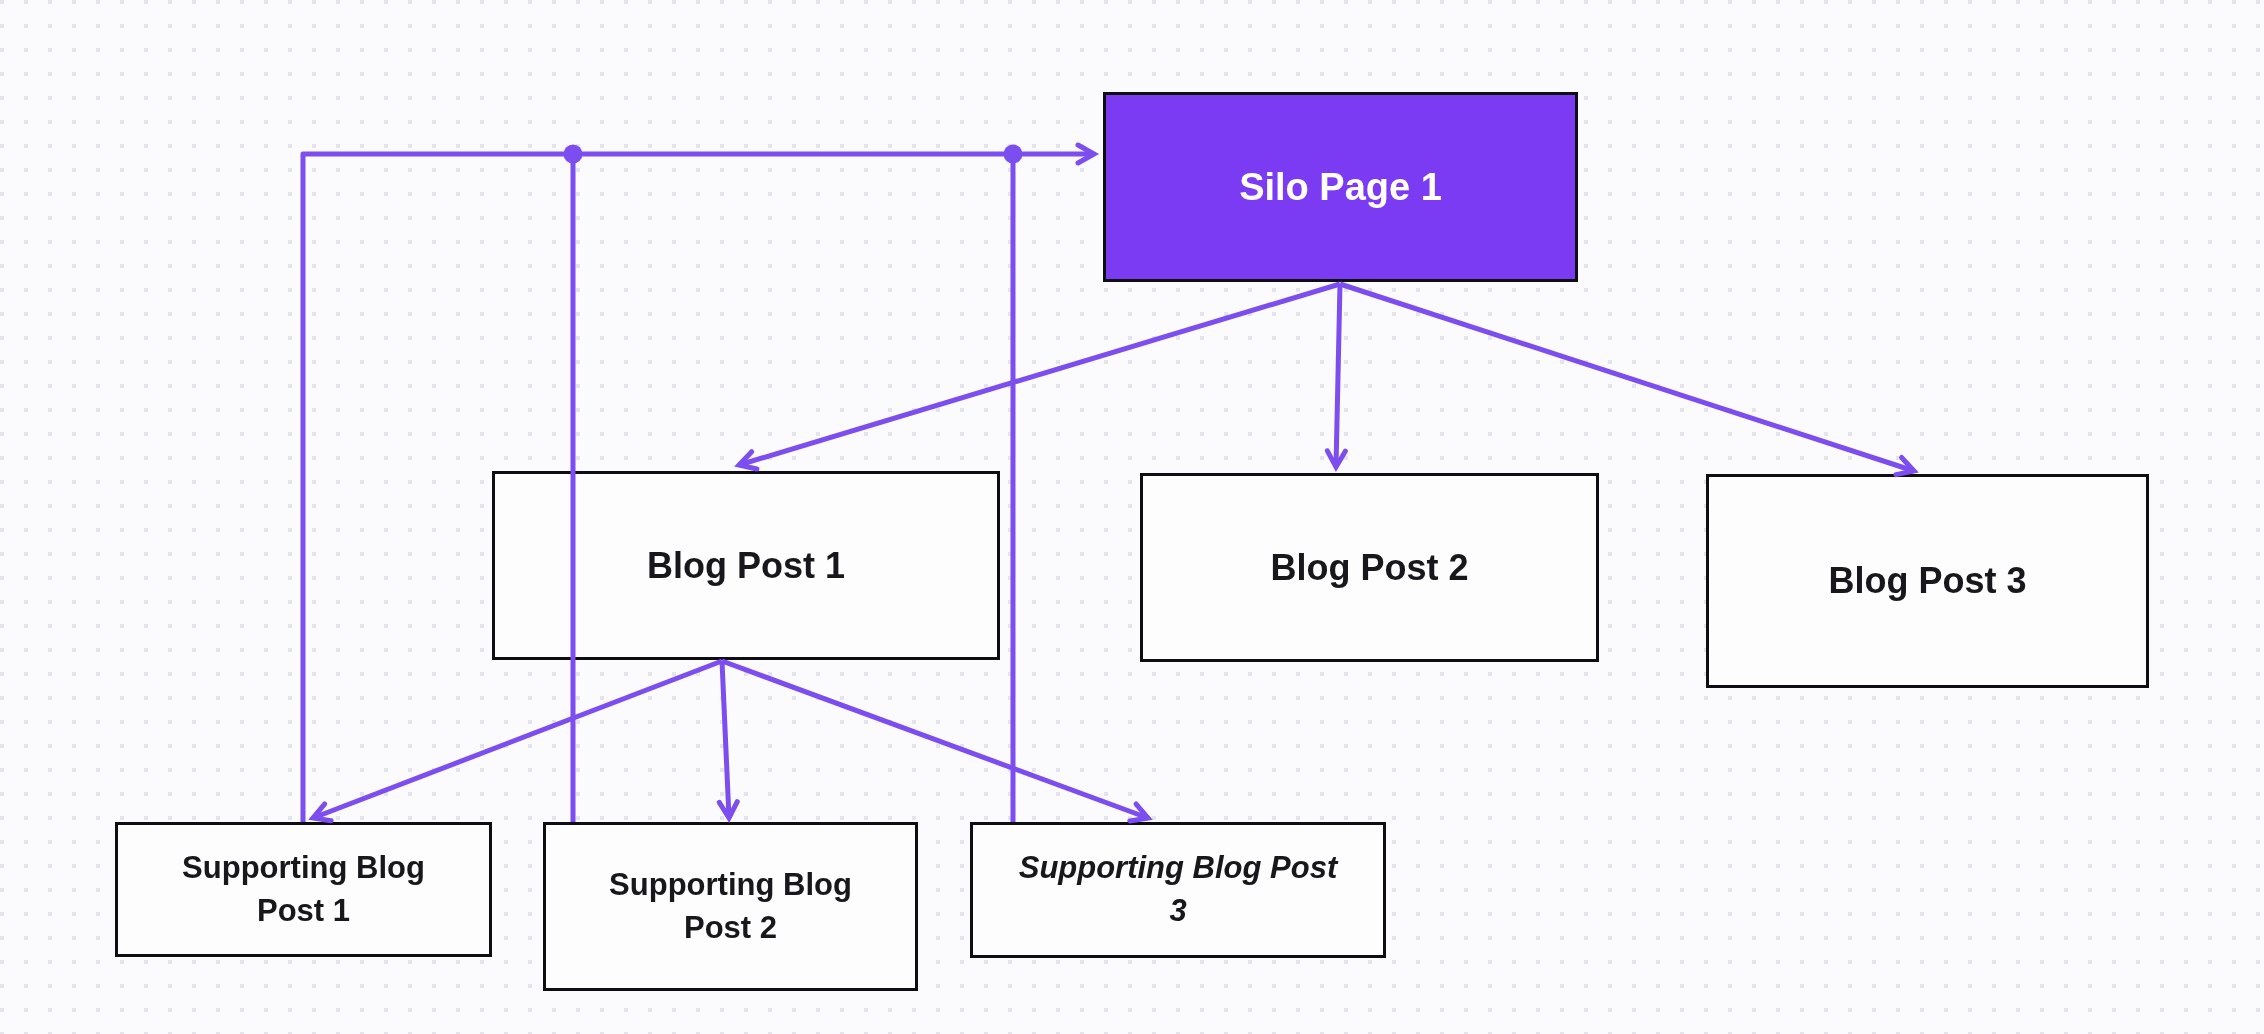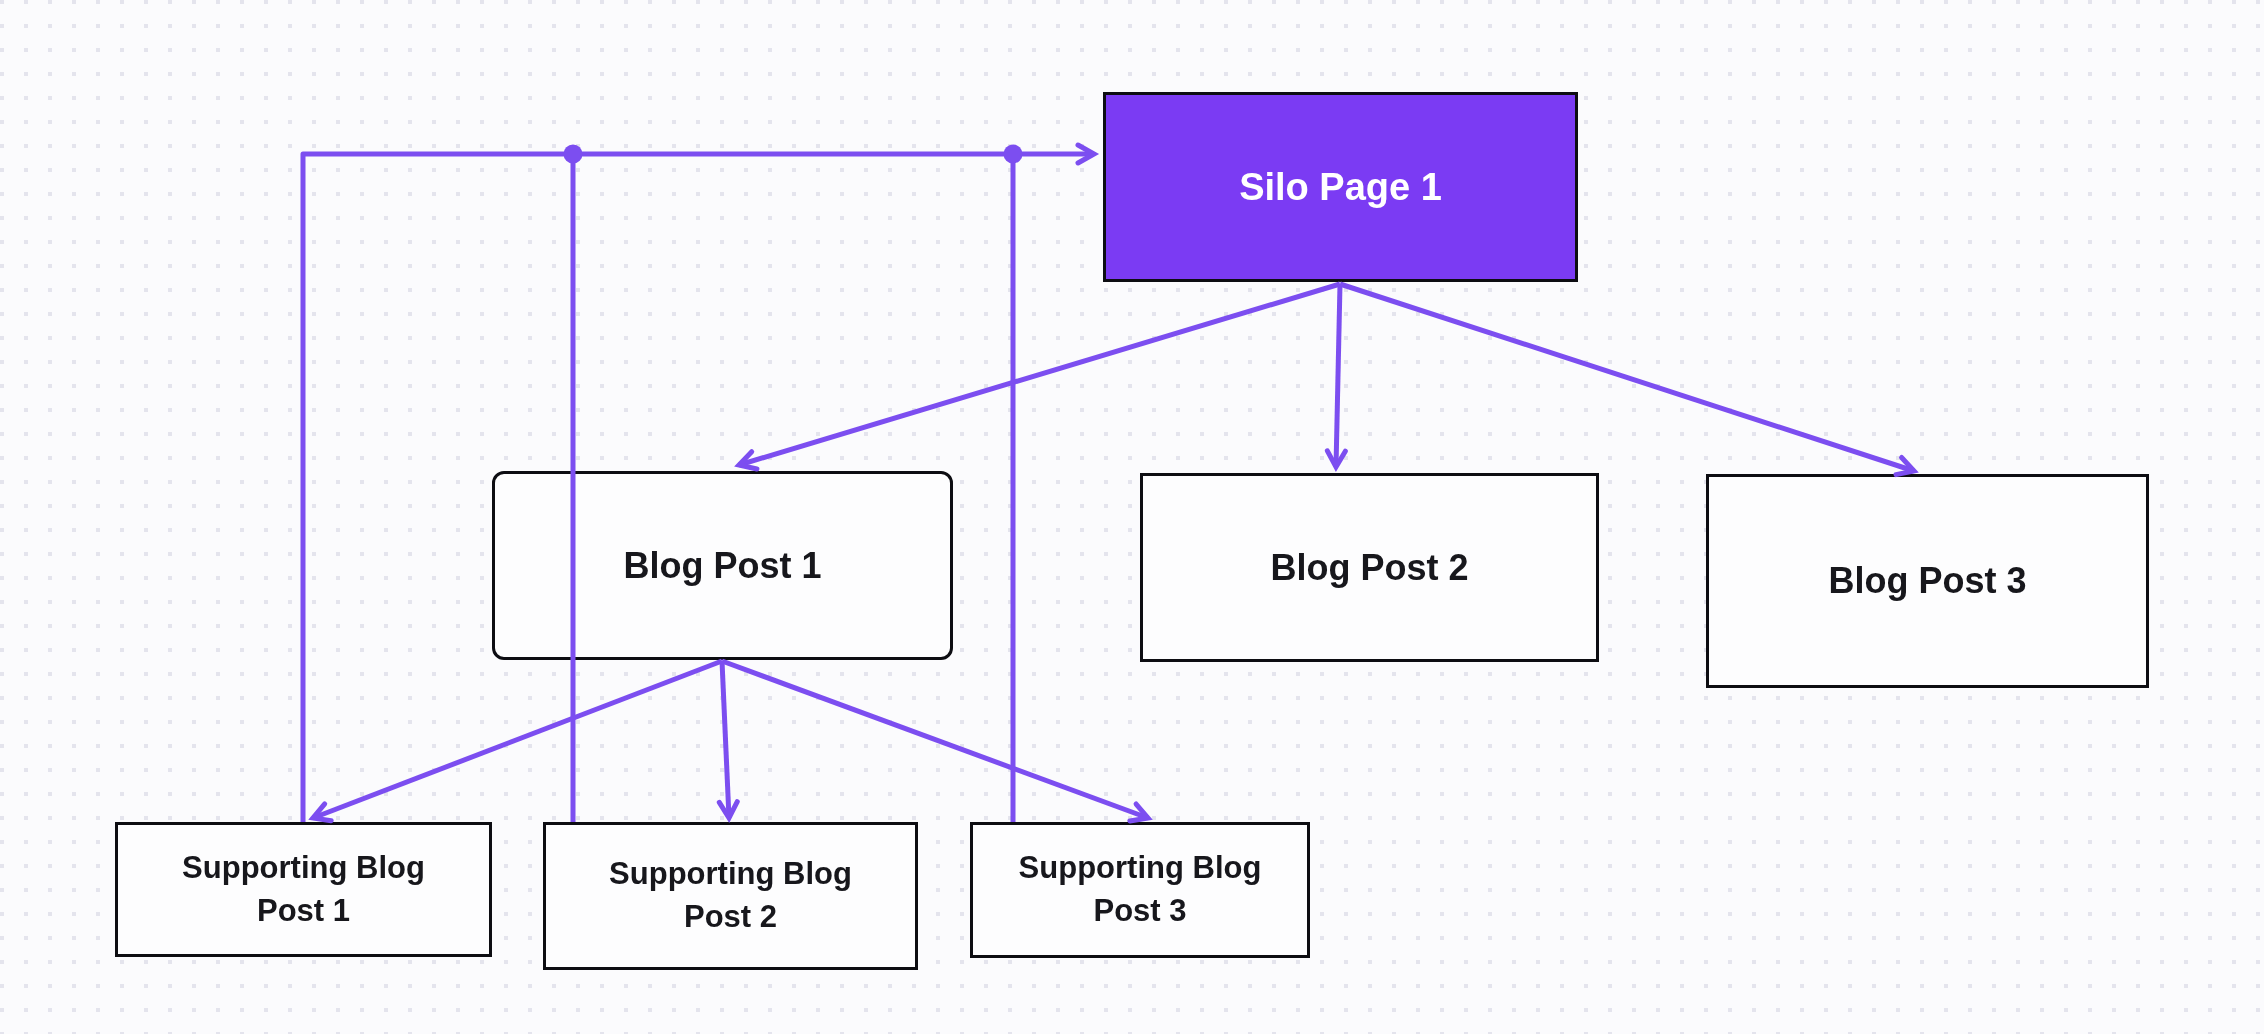--- a/index.html
+++ b/index.html
@@ -31,31 +31,31 @@
     z-index: 1;
   }
   .node.silo {
     left: 1103px; top: 92px; width: 475px; height: 190px;
     background: #7B3BF3;
     color: #FFFFFF;
     font-size: 38px;
     text-align: right;
   }
   .node.blog   { font-size: 36px; }
-  .node.bp1 { left: 492px;  top: 471px; width: 461px; height: 189px; border-radius: 12px; }
+  .node.bp1 { left: 492px;  top: 471px; width: 508px; height: 189px; }
   .node.bp2 { left: 1106px; top: 473px; width: 459px; height: 189px; margin-left: 34px; }
   .node.bp3 { left: 1706px; top: 474px; width: 443px; height: 214px; }
   .node.support {
     font-size: 31px;
     line-height: 1.38;
     padding: 0 43px;
   }
   .node.sp1 { left: 115px; top: 822px; width: 377px; height: 135px; }
-  .node.sp2 { left: 543px; top: 822px; width: 375px; height: 148px; }
-  .node.sp3 { left: 970px; top: 822px; width: 340px; height: 136px; }
+  .node.sp2 { left: 543px; top: 822px; width: 375px; height: 169px; }
+  .node.sp3 { left: 970px; top: 822px; width: 416px; height: 136px; font-style: italic; }
   svg.edge-layer {
     position: absolute;
     left: 0; top: 0;
     width: 2264px;
     height: 1034px;
     z-index: 2;
     pointer-events: none;
   }
   svg.edge-layer .stroke {
     stroke: #7C4EF0;

